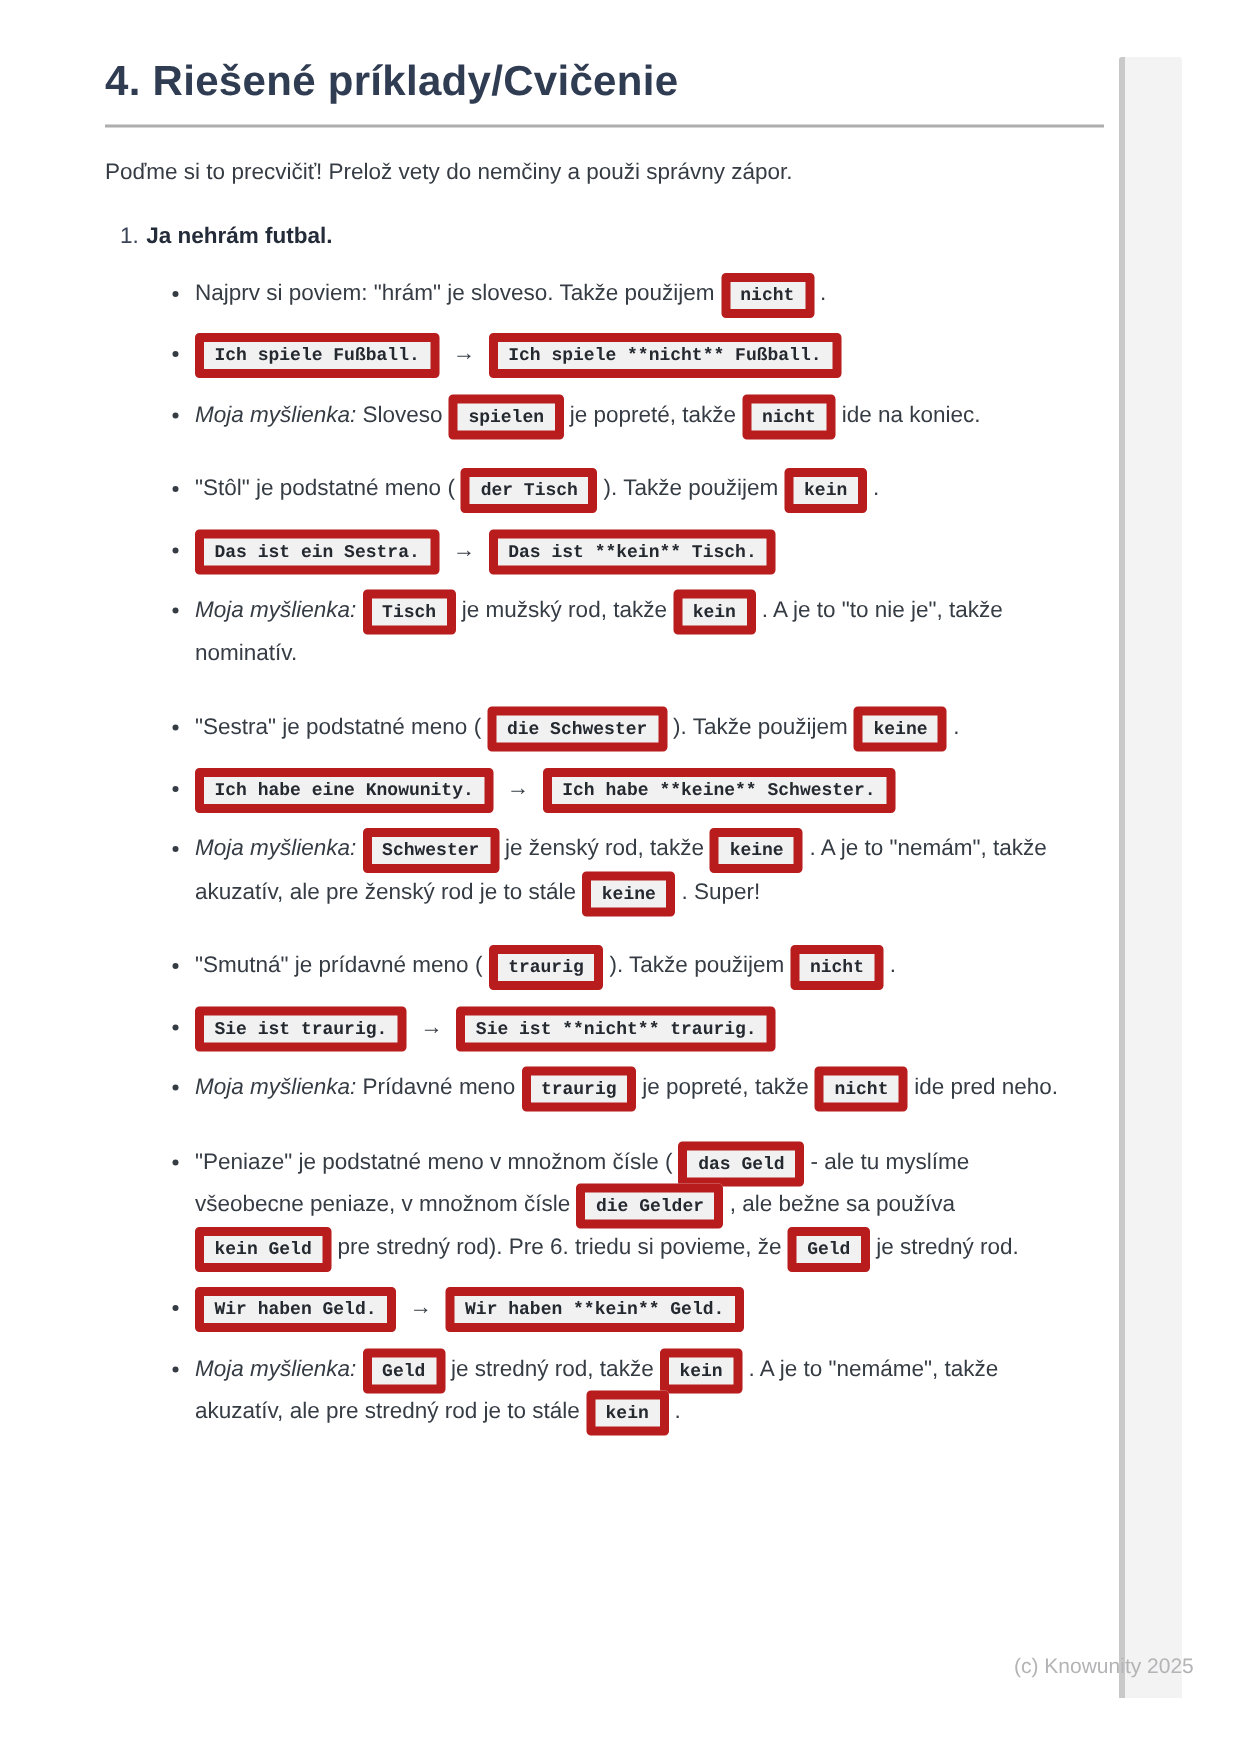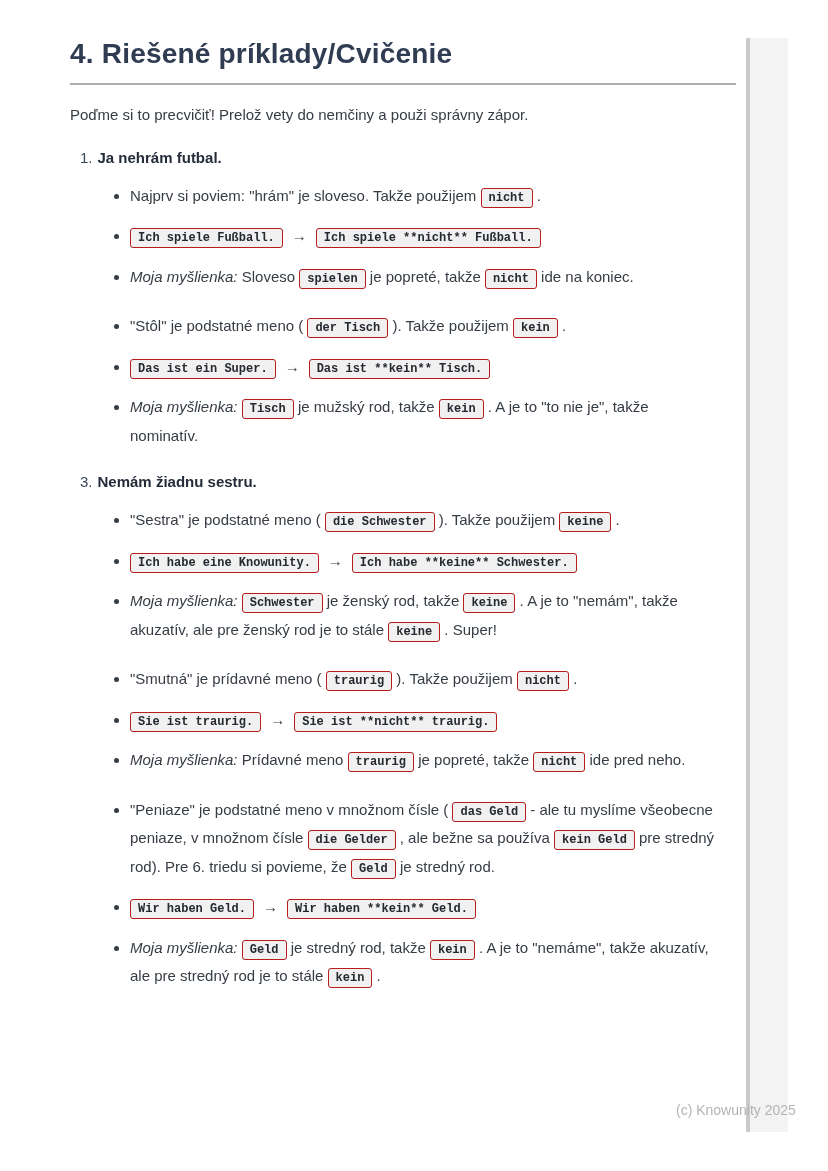--- a/index.html
+++ b/index.html
@@ -16,21 +16,21 @@
   .exercise-heading{font-size:15px;line-height:1.4;}
   .exercise-number{font-weight:400;color:#3b4558;margin-right:5px;}
   .exercise-title{font-weight:700;color:#242c3a;}
   ul.bullet-list{margin:14px 0 0 0;padding:0 0 0 50px;list-style:disc;}
   li.bullet-item{
     margin-bottom:12px;font-size:15px;line-height:1.9;max-width:585px;color:#363c44;
   }
   li.bullet-item::marker{color:#363c44;}
   code.code-chip{
     font-family:"Liberation Mono", monospace;font-weight:700;font-size:12px;color:#24292f;
-    background:#f1f1f2;border:1px solid #b91c1c;border-radius:3px;padding:2px 7px;
+    background:#f1f1f2;border:6px solid #b91c1c;border-radius:3px;padding:2px 7px;
     white-space:nowrap;
   }
   .arrow-icon{margin:0 9px;color:#363c44;font-size:15px;}
   em.italic-label{font-style:italic;}
   .scroll-strip{
     position:absolute;left:746px;top:38px;width:38px;height:1094px;
     background:#f3f3f4;border-left:4px solid #c9c9ca;border-radius:2px 2px 0 0;z-index:1;
   }
   .copyright{
     position:absolute;left:676px;top:1102px;font-size:14px;color:#b4b4b6;z-index:2;
@@ -50,26 +50,25 @@
           <div class="exercise-heading"><span class="exercise-number">1.</span><span class="exercise-title">Ja nehrám futbal.</span></div>
           <ul class="bullet-list">
             <li class="bullet-item"><span class="text-run">Najprv si poviem: "hrám" je sloveso. Takže použijem </span><code class="code-chip">nicht</code><span class="text-run"> .</span></li>
             <li class="bullet-item"><code class="code-chip">Ich spiele Fußball.</code><span class="arrow-icon">→</span><code class="code-chip">Ich spiele **nicht** Fußball.</code></li>
             <li class="bullet-item"><em class="italic-label">Moja myšlienka:</em><span class="text-run"> Sloveso </span><code class="code-chip">spielen</code><span class="text-run"> je popreté, takže </span><code class="code-chip">nicht</code><span class="text-run"> ide na koniec.</span></li>
           </ul>
         </li>
         <li class="exercise-item">
           <ul class="bullet-list">
             <li class="bullet-item"><span class="text-run">"Stôl" je podstatné meno ( </span><code class="code-chip">der Tisch</code><span class="text-run"> ). Takže použijem </span><code class="code-chip">kein</code><span class="text-run"> .</span></li>
-            <li class="bullet-item"><code class="code-chip">Das ist ein Super.</code><span class="arrow-icon">→</span><code class="code-chip">Das ist **kein** Tisch.</code></li>
+            <li class="bullet-item"><code class="code-chip">Das ist ein Sestra.</code><span class="arrow-icon">→</span><code class="code-chip">Das ist **kein** Tisch.</code></li>
             <li class="bullet-item"><em class="italic-label">Moja myšlienka:</em><span class="text-run"> </span><code class="code-chip">Tisch</code><span class="text-run"> je mužský rod, takže </span><code class="code-chip">kein</code><span class="text-run"> . A je to "to nie je", takže nominatív.</span></li>
           </ul>
         </li>
         <li class="exercise-item">
-          <div class="exercise-heading"><span class="exercise-number">3.</span><span class="exercise-title">Nemám žiadnu sestru.</span></div>
           <ul class="bullet-list">
             <li class="bullet-item"><span class="text-run">"Sestra" je podstatné meno ( </span><code class="code-chip">die Schwester</code><span class="text-run"> ). Takže použijem </span><code class="code-chip">keine</code><span class="text-run"> .</span></li>
             <li class="bullet-item"><code class="code-chip">Ich habe eine Knowunity.</code><span class="arrow-icon">→</span><code class="code-chip">Ich habe **keine** Schwester.</code></li>
             <li class="bullet-item"><em class="italic-label">Moja myšlienka:</em><span class="text-run"> </span><code class="code-chip">Schwester</code><span class="text-run"> je ženský rod, takže </span><code class="code-chip">keine</code><span class="text-run"> . A je to "nemám", takže akuzatív, ale pre ženský rod je to stále </span><code class="code-chip">keine</code><span class="text-run"> . Super!</span></li>
           </ul>
         </li>
         <li class="exercise-item">
           <ul class="bullet-list">
             <li class="bullet-item"><span class="text-run">"Smutná" je prídavné meno ( </span><code class="code-chip">traurig</code><span class="text-run"> ). Takže použijem </span><code class="code-chip">nicht</code><span class="text-run"> .</span></li>
             <li class="bullet-item"><code class="code-chip">Sie ist traurig.</code><span class="arrow-icon">→</span><code class="code-chip">Sie ist **nicht** traurig.</code></li>

